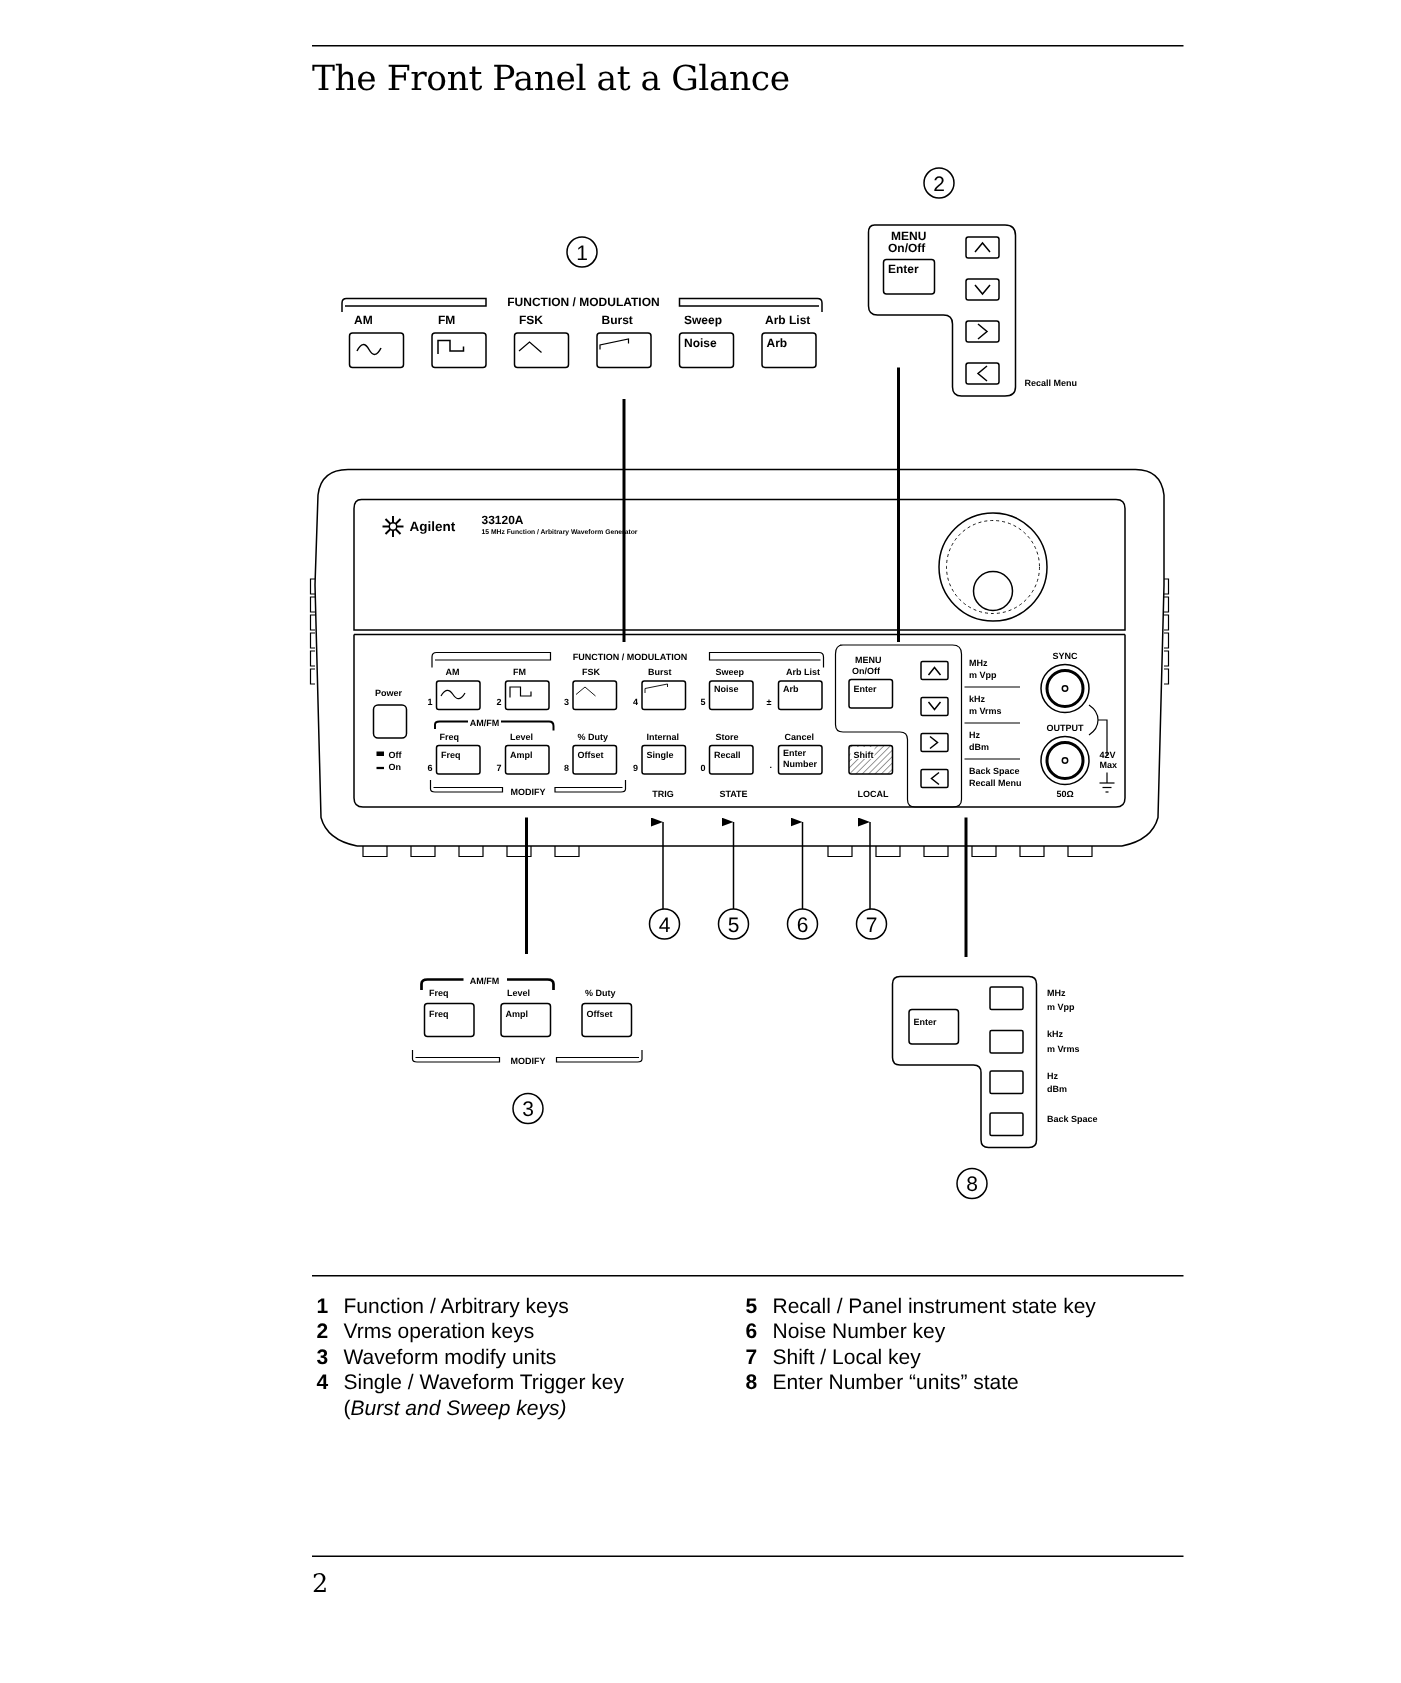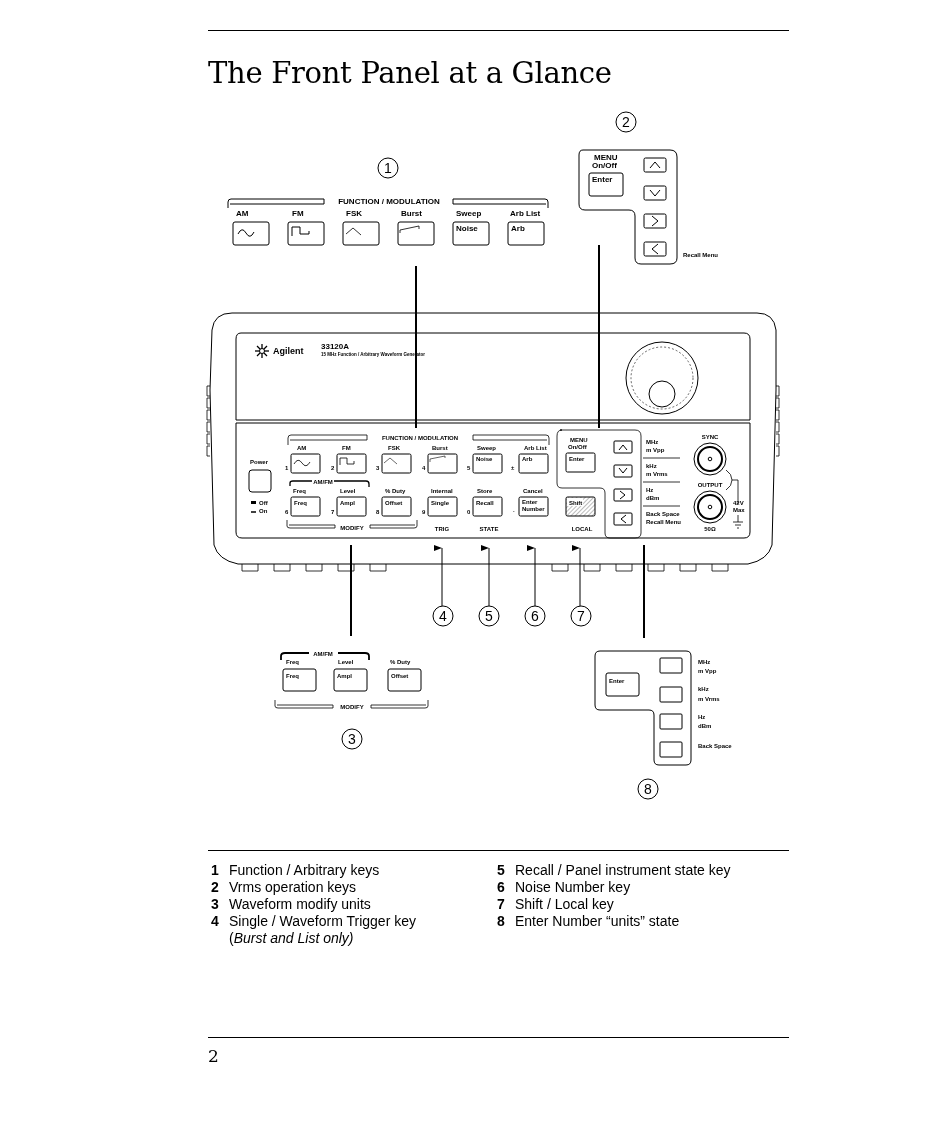--- a/index.html
+++ b/index.html
@@ -1,18 +1,18 @@
 <!DOCTYPE html>
 <html><head>
 <meta charset="utf-8">
 <style>
   html, body { margin:0; padding:0; background:#fff; }
   body { width:934px; height:1122px; position:relative; overflow:hidden; font-family:"Liberation Sans", sans-serif; color:#000; }
   .rule { position:absolute; left:208px; width:581px; height:0; border-top:1.5px solid #000; }
-  #title { position:absolute; left:208px; top:56px; font-family:"DejaVu Serif", serif; font-size:29px; letter-spacing:-0.3px; }
+  #title { position:absolute; left:208px; top:40px; font-family:"DejaVu Serif", serif; font-size:23px; letter-spacing:-0.3px; }
   #diagram { position:absolute; left:0; top:0; }
   .legend { position:absolute; font-size:14px; line-height:17px; }
   .legend .row { display:flex; }
   .legend .num { font-weight:bold; width:18px; }
   .legend .sub { padding-left:18px; }
   .legend .sub i { font-style:italic; }
   #page-num { position:absolute; left:208px; top:1046px; font-family:"DejaVu Serif", serif; font-size:17px; }
   svg text { font-family:"Liberation Sans", sans-serif; }
   .lbl { font-weight:bold; font-size:8px; }
   .lbl-s { font-weight:bold; font-size:6px; }
@@ -391,21 +391,21 @@
       <span>Vrms operation keys</span>
     </div>
   <div class="row">
       <span class="num">3</span>
       <span>Waveform modify units</span>
     </div>
   <div class="row">
       <span class="num">4</span>
       <span>Single / Waveform Trigger key</span>
     </div>
-  <div class="sub"><span>(</span><i>Burst and List only)</i></div>
+  <div class="sub"><span>(</span><i>Burst and Sweep keys)</i></div>
 </div>
 
 <div class="legend" style="left:497px; top:862px;">
   <div class="row">
       <span class="num">5</span>
       <span>Recall / Panel instrument state key</span>
     </div>
   <div class="row">
       <span class="num">6</span>
       <span>Noise Number key</span>

